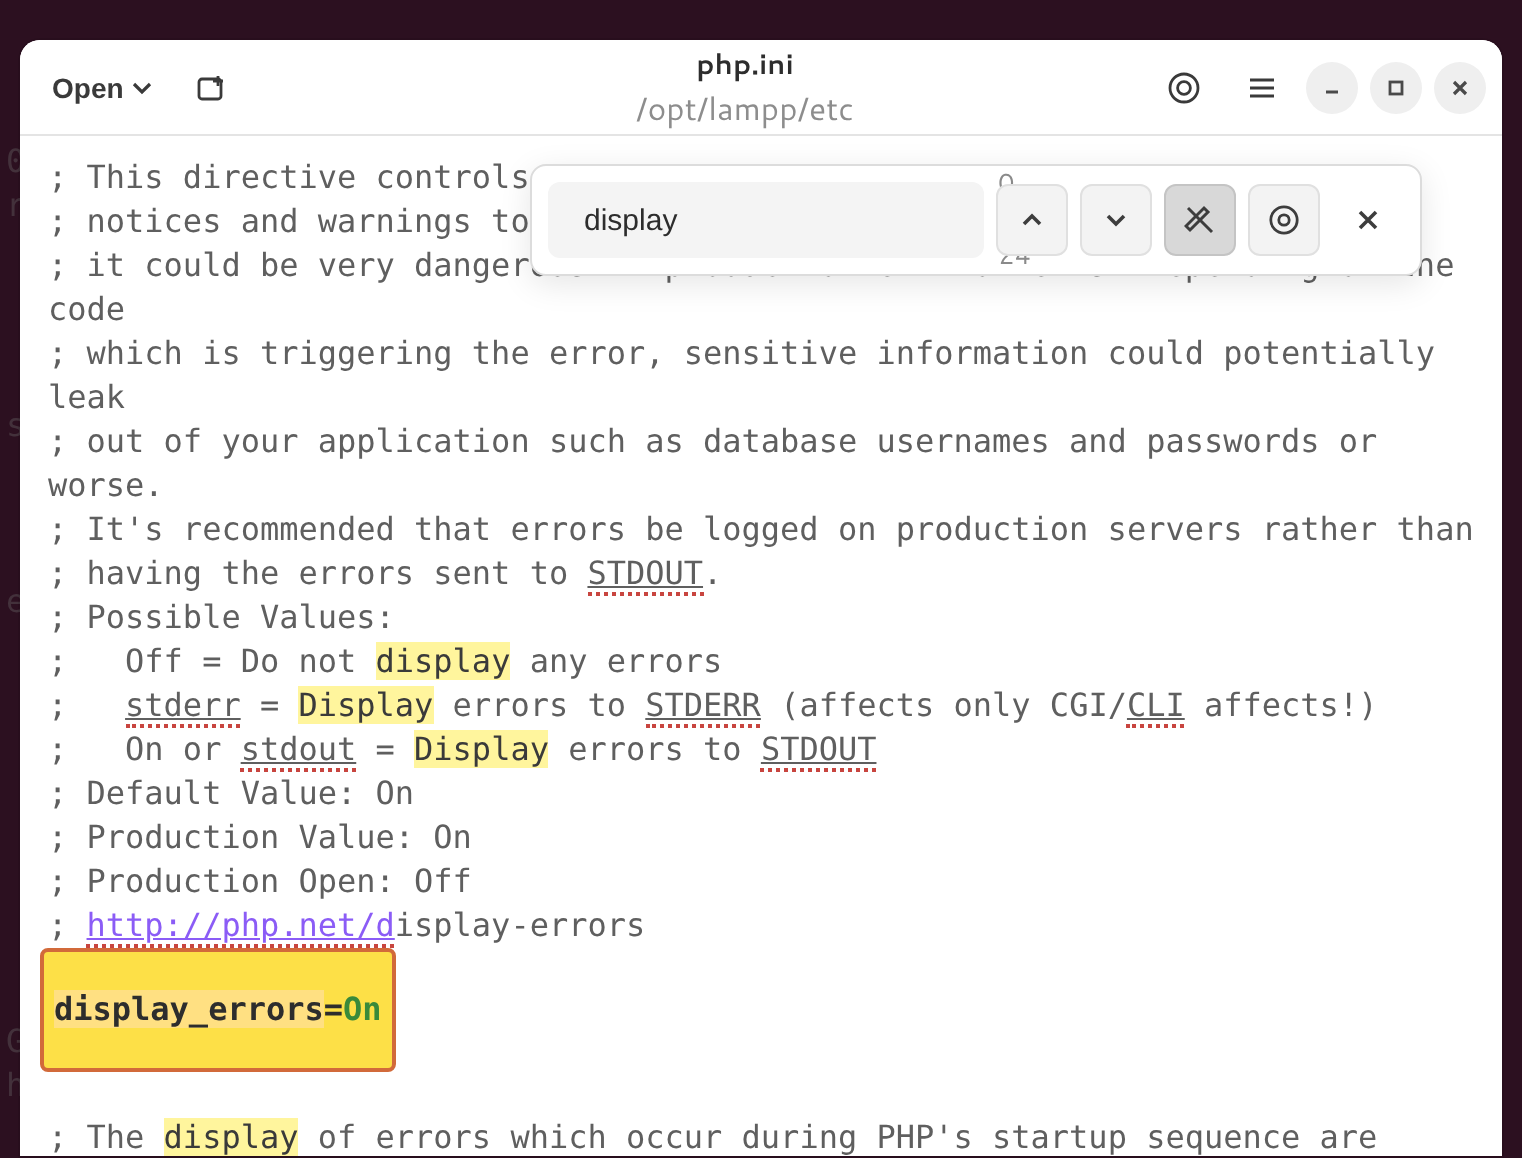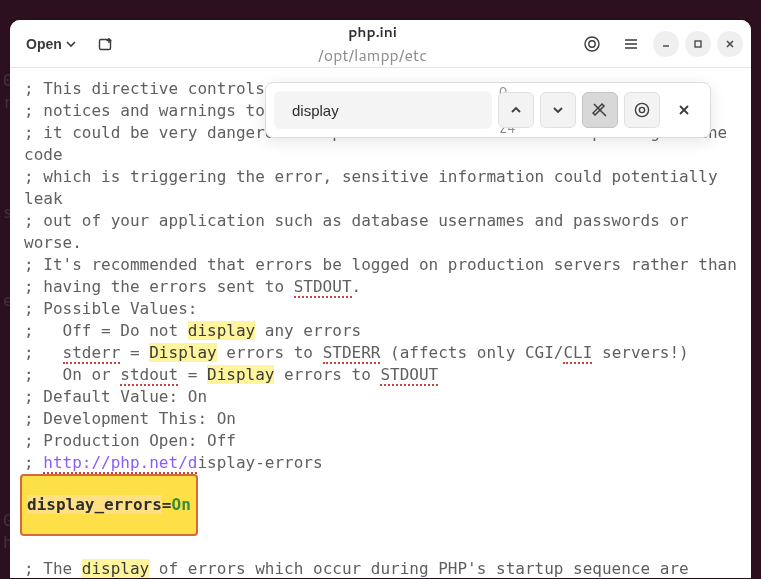--- a/index.html
+++ b/index.html
@@ -97,21 +97,21 @@
       flex: 1; overflow: hidden;
       font-family: "DejaVu Sans Mono","Menlo","Consolas",monospace;
       font-size: 16px; line-height: 22px;
       color: #5f5f5f;
       padding: 10px 14px 10px 14px;
       white-space: pre-wrap; word-break: break-word;
       position: relative;
     }
     .hl { background: #fff59d; color: #3a3a3a; }
     .hl-cur { background: #ffe082; color: #222; }
-    .spell { border-bottom: 2px dotted #c8453f; }
+    .spell { border-bottom: 2px dotted #c8453f; text-decoration: underline; }
     .keyval { color: #2d2d2d; font-weight: 600; }
     .setting-on { color: #3a8a3a; font-weight: 600; }
     .cur-line {
       background: #fde047;
       border: 2px solid #d26a3a;
       border-radius: 4px;
       padding: 18px 5px; margin-left: -4px;
       display: inline-block;
     }
     .obscured { color: #8b5cf6; }
@@ -202,24 +202,24 @@
 
   <div class="editor"><span>; This directive controls </span>
 <span>; notices and warnings too, but</span>
 <span>; it could be very dangerous in production environments. Depending on the code</span>
 <span>; which is triggering the error, sensitive information could potentially leak</span>
 <span>; out of your application such as database usernames and passwords or worse.</span>
 <span>; It's recommended that errors be logged on production servers rather than</span>
 <span>; having the errors sent to </span><span class="spell">STDOUT</span><span>.</span>
 <span>; Possible Values:</span>
 <span>;   Off = Do not </span><span class="hl">display</span><span> any errors</span>
-<span>;   </span><span class="spell">stderr</span><span> = </span><span class="hl">Display</span><span> errors to </span><span class="spell">STDERR</span><span> (affects only CGI/</span><span class="spell">CLI</span><span> servers!)</span>
+<span>;   </span><span class="spell">stderr</span><span> = </span><span class="hl">Display</span><span> errors to </span><span class="spell">STDERR</span><span> (affects only CGI/</span><span class="spell">CLI</span><span> affects!)</span>
 <span>;   On or </span><span class="spell">stdout</span><span> = </span><span class="hl">Display</span><span> errors to </span><span class="spell">STDOUT</span>
 <span>; Default Value: On</span>
-<span>; Development This: On</span>
+<span>; Production Value: On</span>
 <span>; Production Open: Off</span>
 <span>; </span><span class="spell obscured">http://php.net/d</span><span>isplay-errors</span>
 <span class="cur-line"><span class="hl-cur keyval">display_errors</span><span class="keyval">=</span><span class="setting-on">On</span></span>
 
 <span>; The </span><span class="hl">display</span><span> of errors which occur during PHP's startup sequence are</span></div>
 
   <div class="searchbar">
     <div class="search-field">
       <svg width="16" height="16" viewBox="0 0 16 16">
           <circle cx="7" cy="7" r="4.4" fill="none" stroke="#6a6a6a" stroke-width="1.6"></circle>

